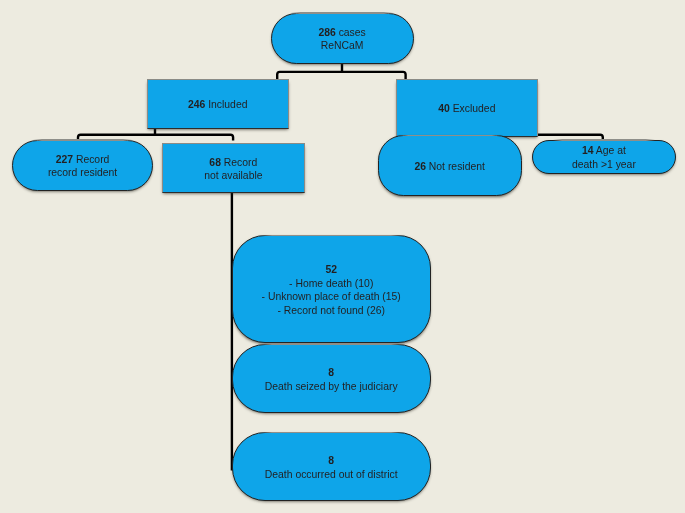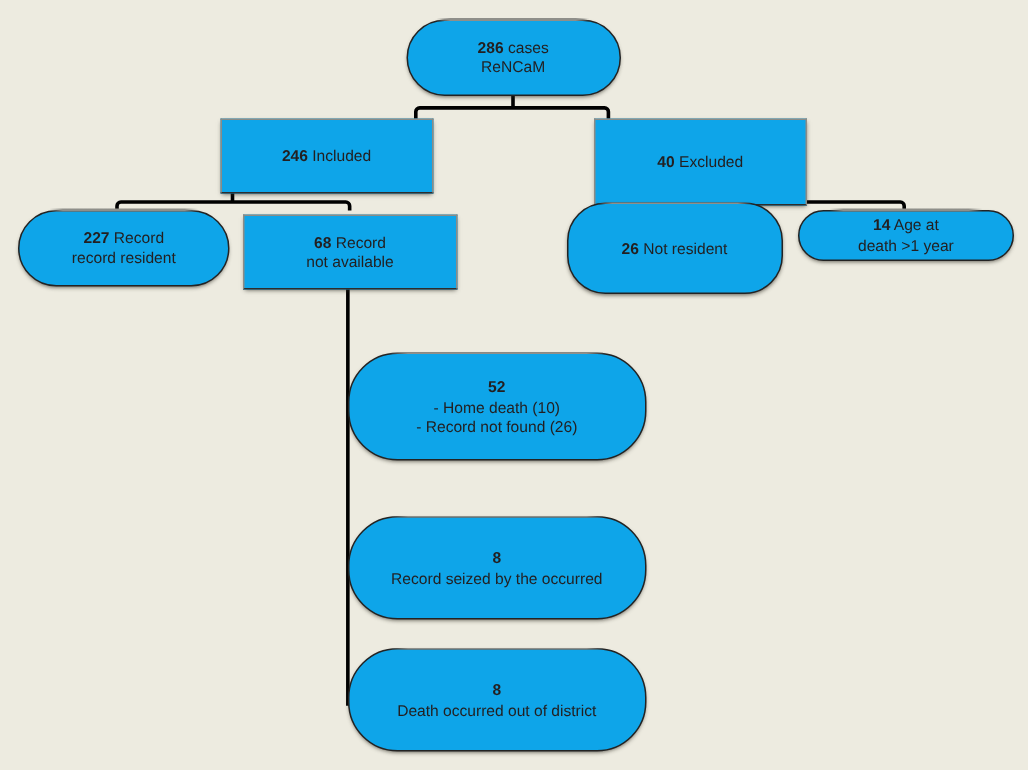--- a/index.html
+++ b/index.html
@@ -60,29 +60,30 @@
 
   <div class="node pill" style="left:377.7px;top:135px;width:143.9px;height:61px;border-radius:25.5px;--r:20.0px;">
     <span class="ln"><b class="b">26</b><span> Not resident</span></span>
   </div>
 
   <div class="node pill" style="left:532px;top:139.8px;width:143.9px;height:34px;border-radius:25.5px;--r:20.0px;">
     <span class="ln"><b class="b">14</b><span> Age at</span></span>
     <span class="ln">death &gt;1 year</span>
   </div>
 
-  <div class="node pill" style="left:231.5px;top:235.3px;width:199.4px;height:72px;border-radius:33px;--r:26.0px;">
+  <div class="node pill" style="left:231.5px;top:235.3px;width:199.4px;height:108px;border-radius:33px;--r:26.0px;">
     <span class="ln b">52</span>
     <span class="ln">- Home death (10)</span>
+    <span class="ln">- Unknown place of death (15)</span>
     <span class="ln">- Record not found (26)</span>
   </div>
 
   <div class="node pill" style="left:231.5px;top:344.2px;width:199.4px;height:69.0px;border-radius:33px;--r:26.0px;">
     <span class="ln b">8</span>
-    <span class="ln">Record seized by the occurred</span>
+    <span class="ln">Death seized by the judiciary</span>
   </div>
 
   <div class="node pill" style="left:231.5px;top:432.2px;width:199.4px;height:69.0px;border-radius:33px;--r:26.0px;">
     <span class="ln b">8</span>
     <span class="ln">Death occurred out of district</span>
   </div>
 
 </div>
 
 </body></html>

